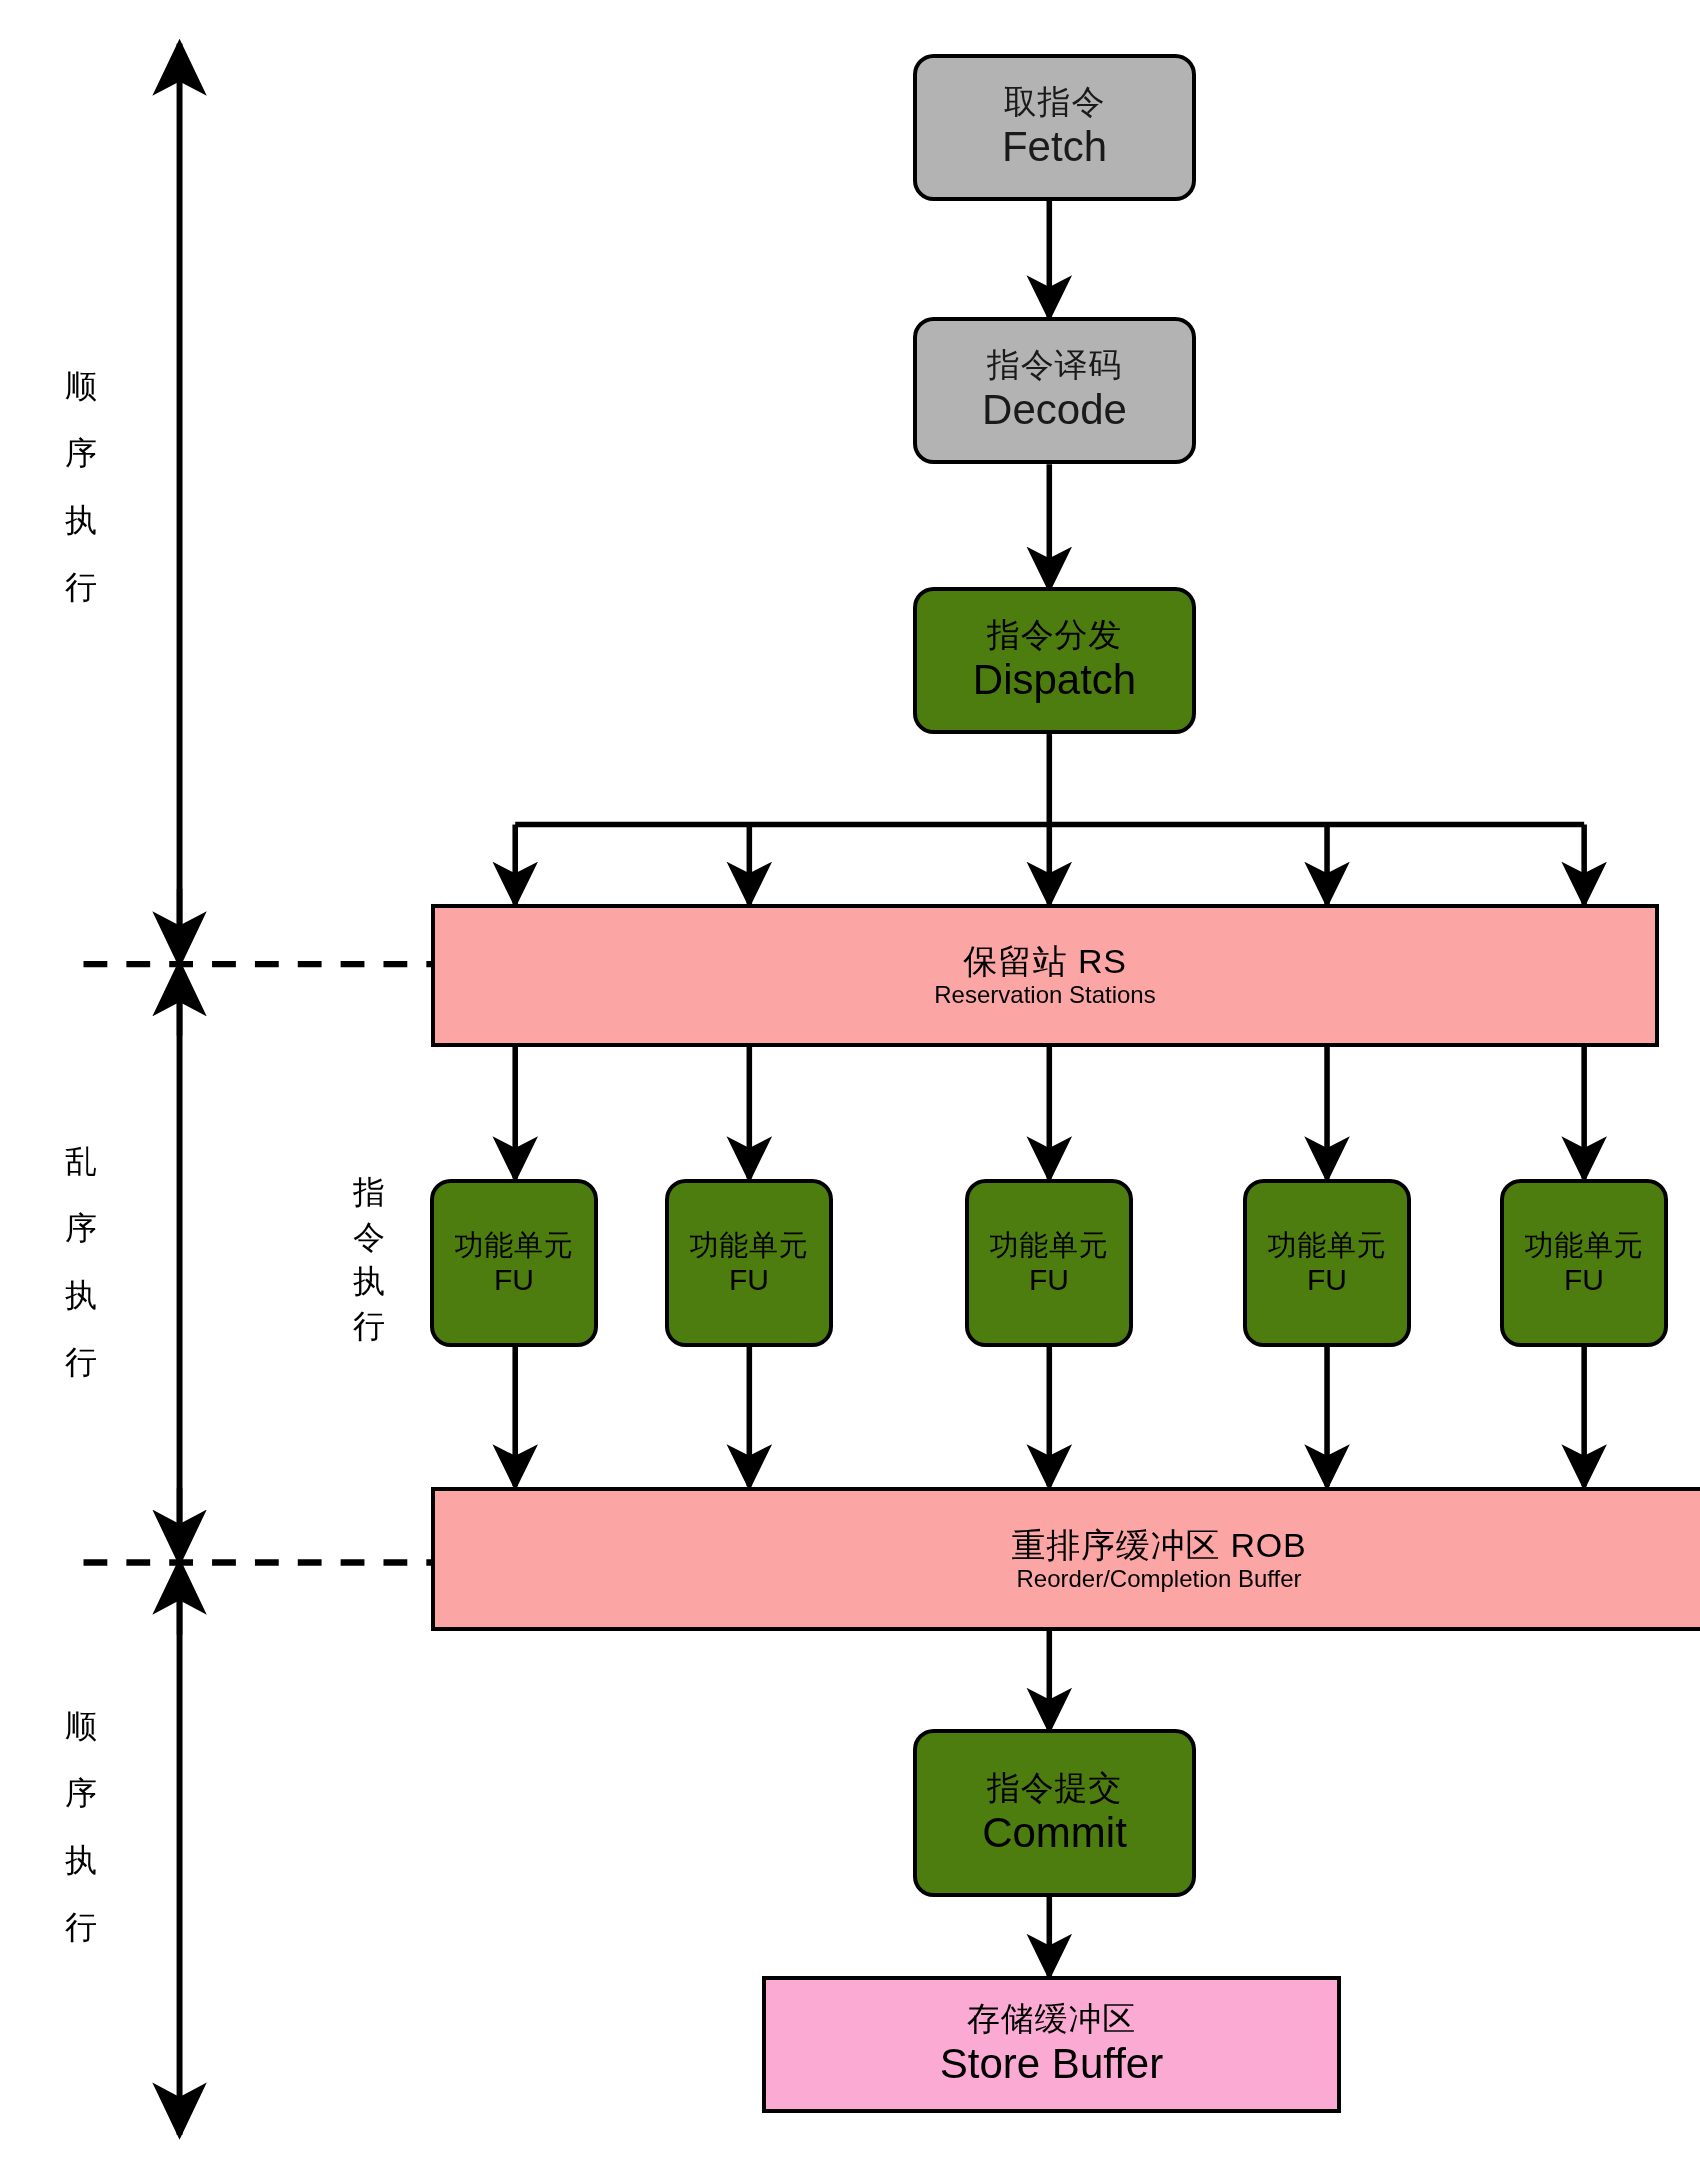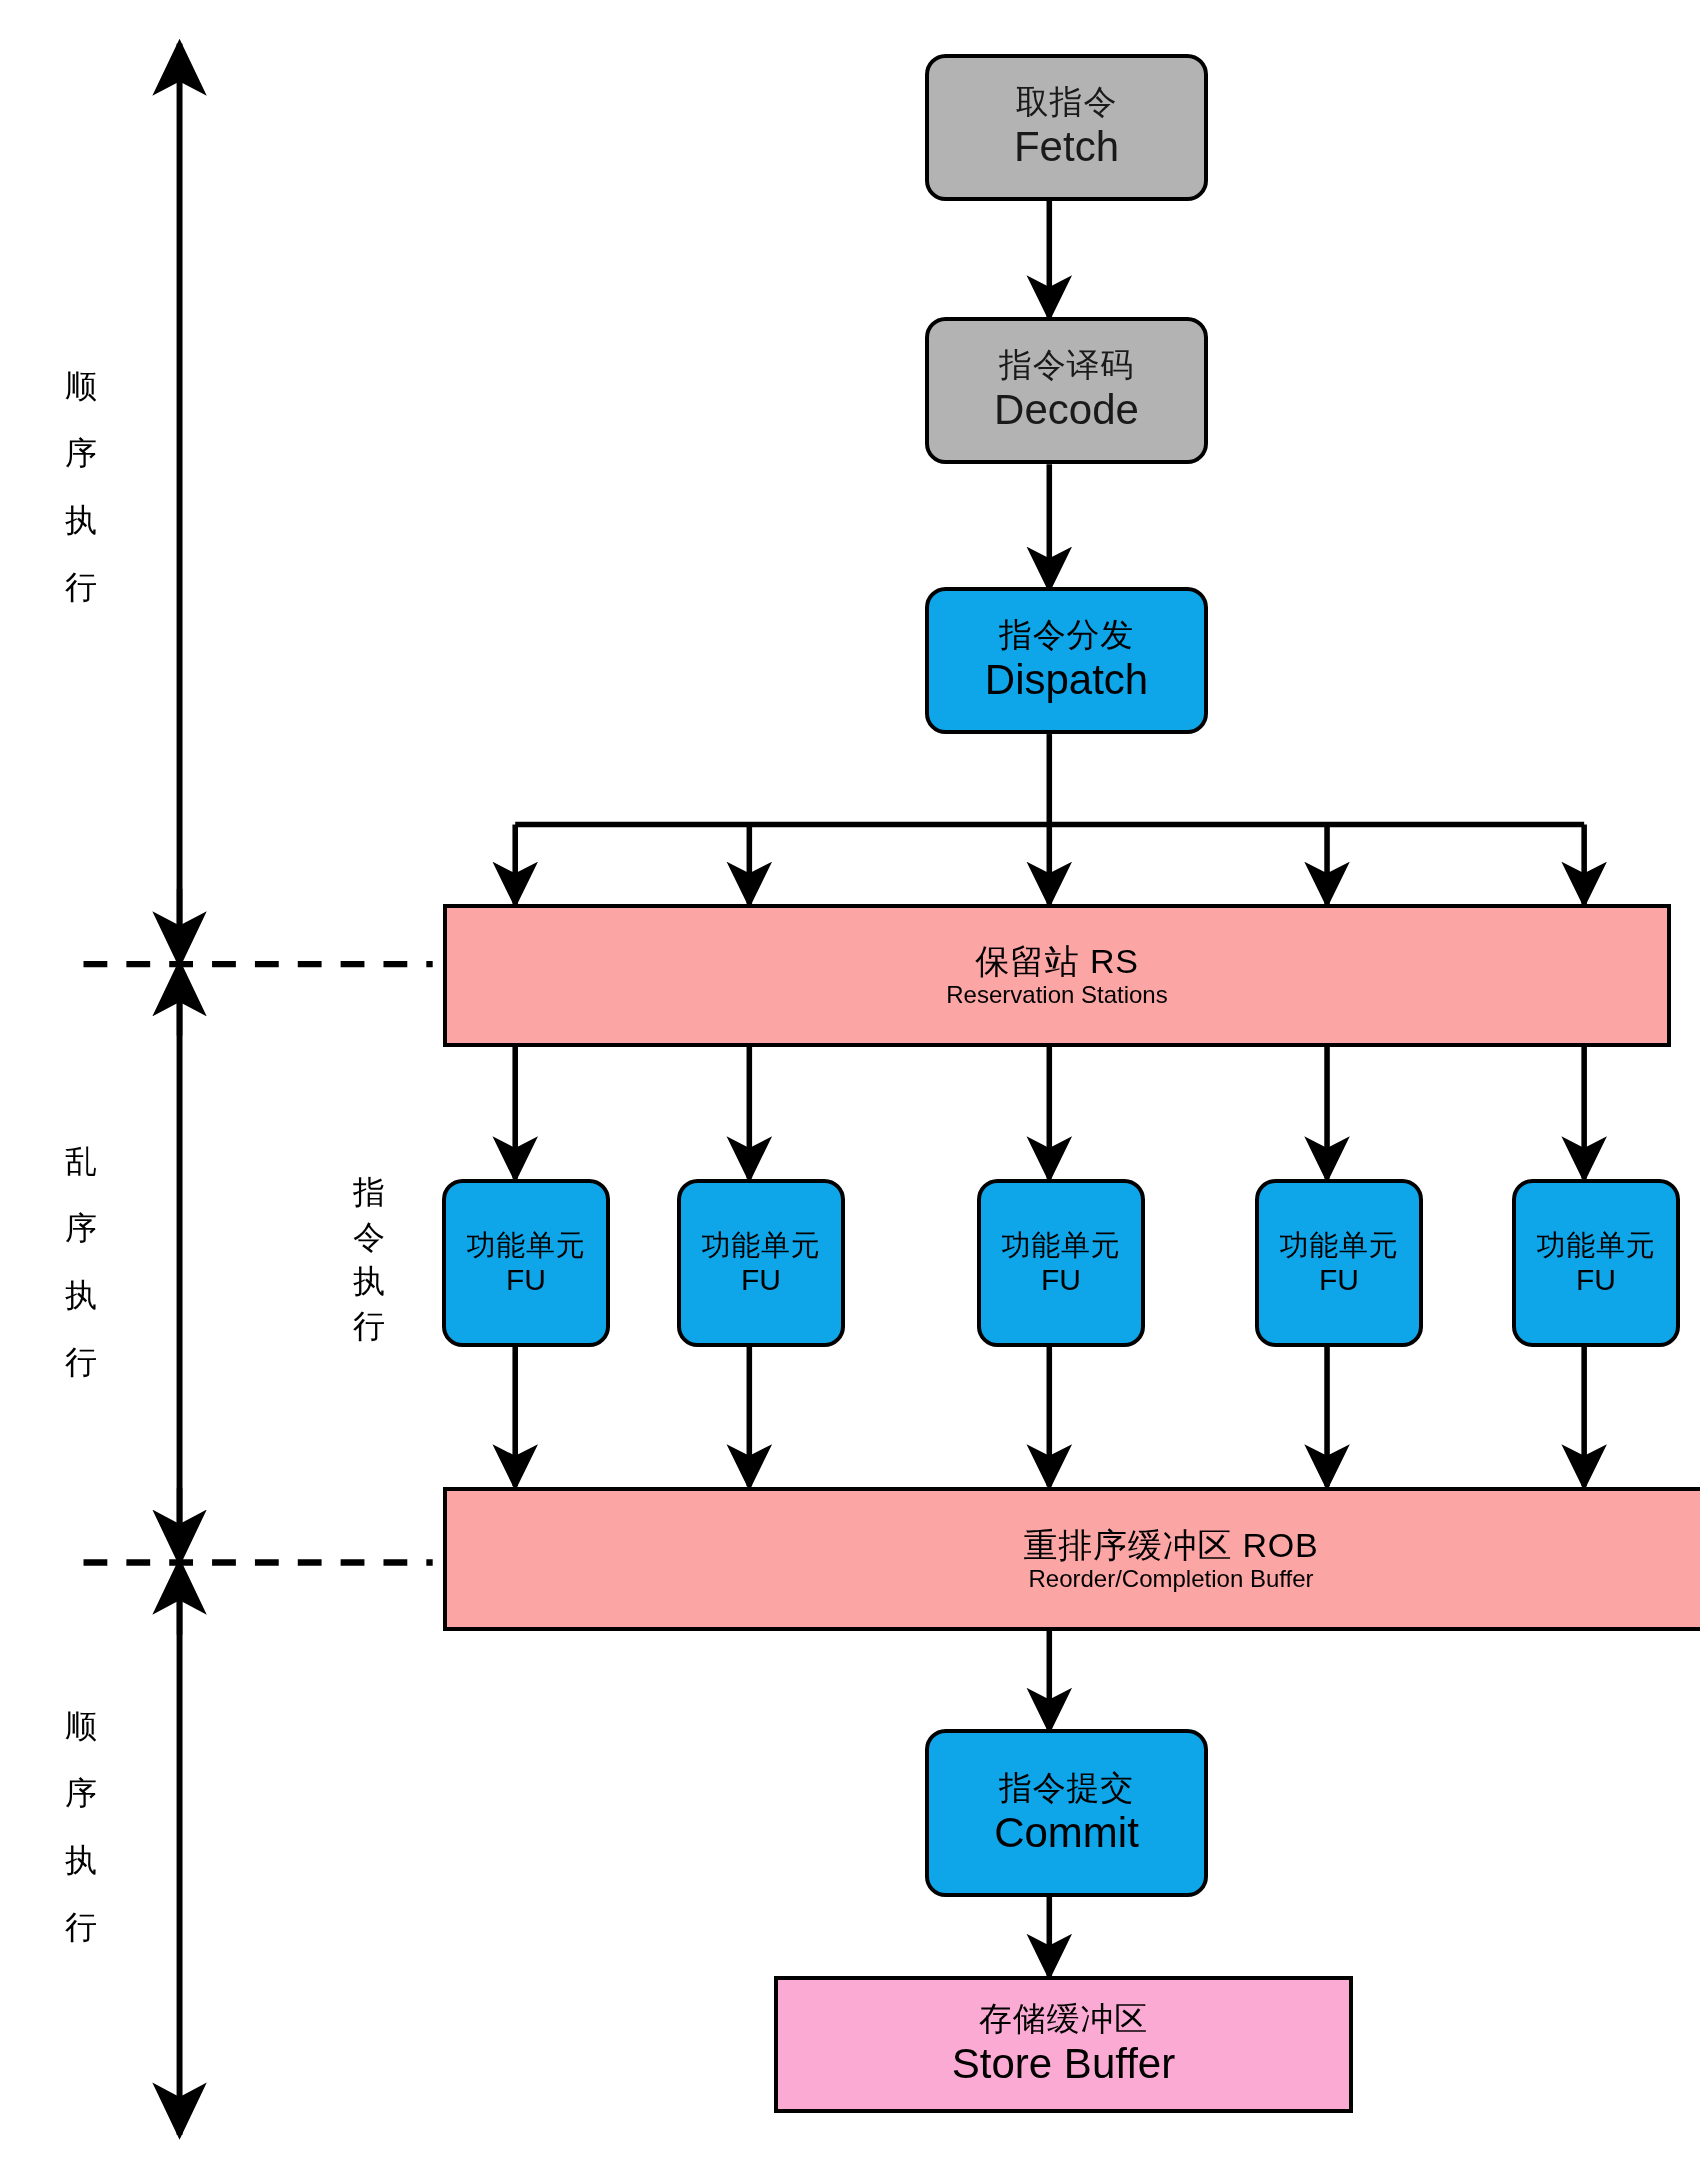--- a/index.html
+++ b/index.html
@@ -28,25 +28,24 @@
     position: absolute;
     box-sizing: border-box;
     border: 4.8px solid #000000;
     display: flex;
     flex-direction: column;
     align-items: center;
     justify-content: center;
     text-align: center;
     color: #1a1a1a;
     line-height: 1.18;
-    margin-left: 12px;
   }
   .node-box.rounded { border-radius: 20.6px; }
   .node-box.stage-gray { background: #b3b3b3; }
-  .node-box.stage-teal { background: #0ea5e9; color: #000000; }
+  .node-box.stage-teal { background: #4d7c0f; color: #000000; }
   .node-box.wide-yellow { background: #fca5a5; color: #000000; }
   .node-box.pink { background: #fbaad4; color: #000000; }
   .line-cn {
     display: block;
     font-size: 33px;
     letter-spacing: 0.8px;
     white-space: nowrap;
   }
   .line-en {
     display: block;

